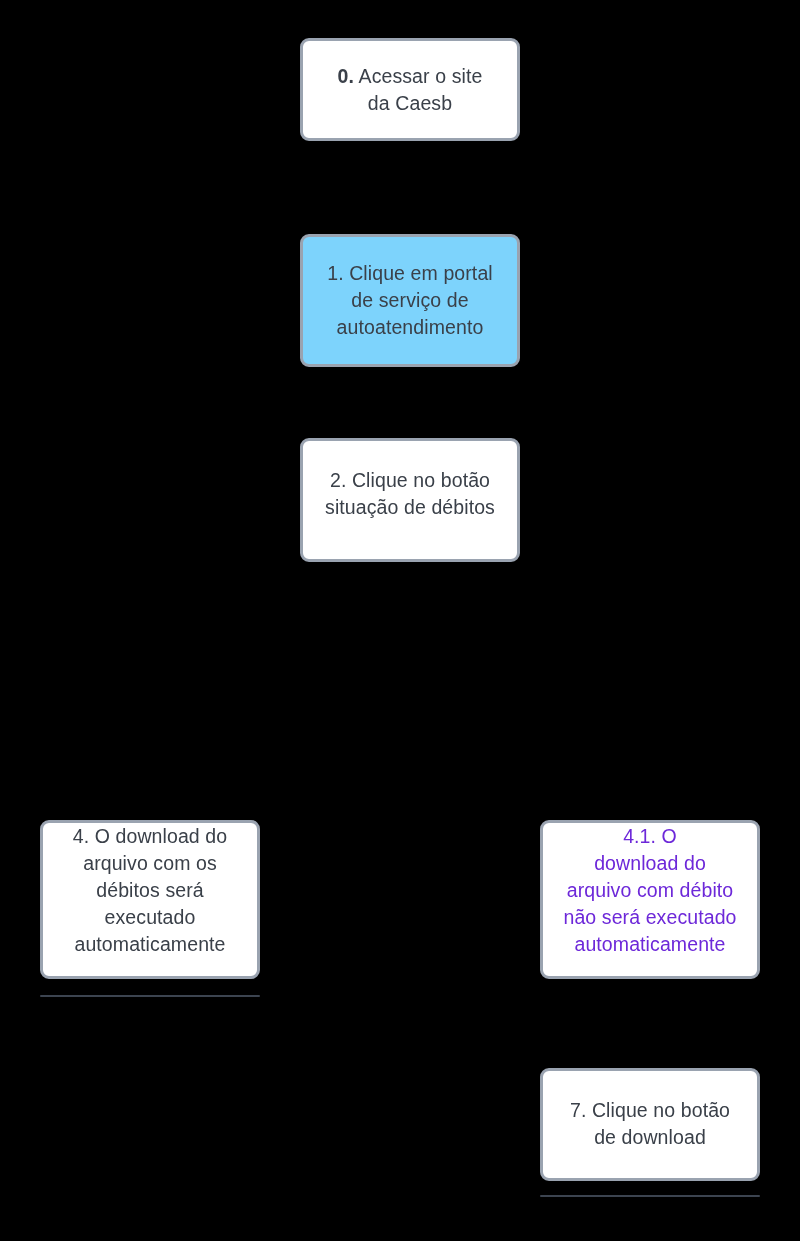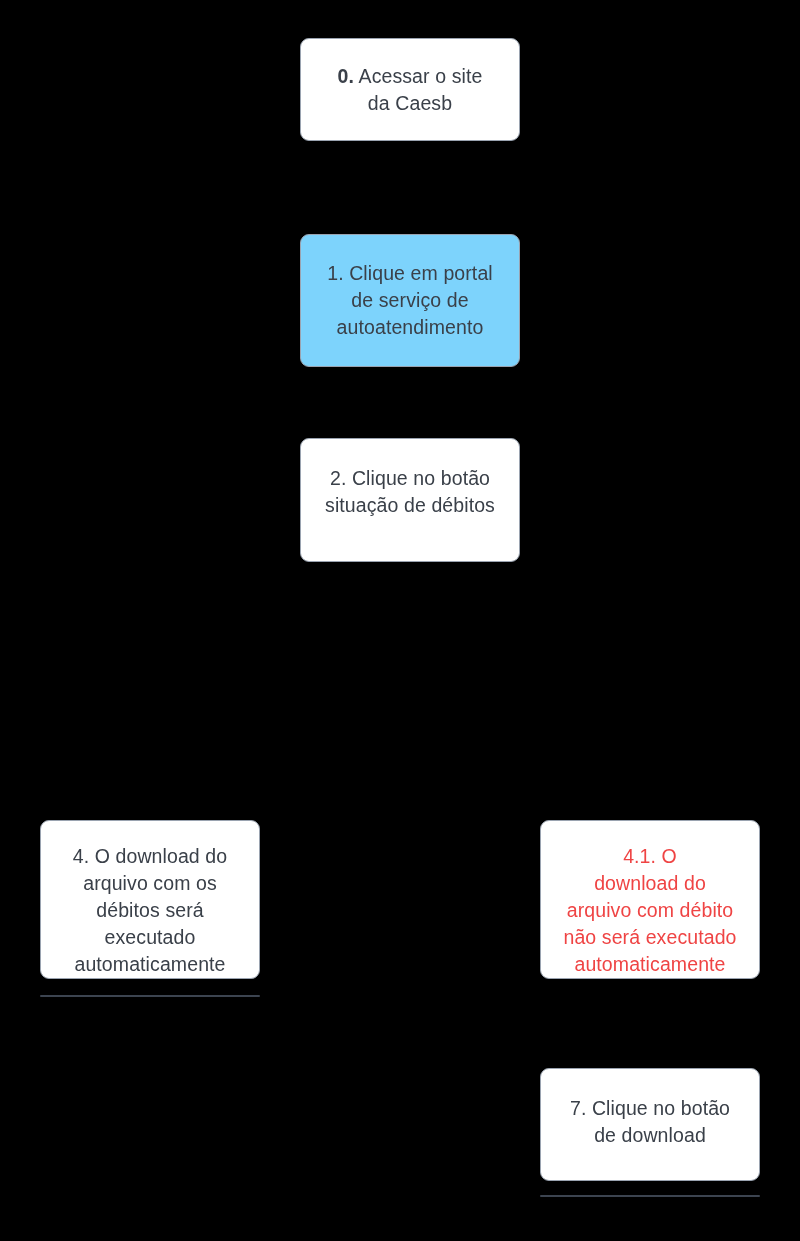--- a/index.html
+++ b/index.html
@@ -23,21 +23,21 @@
     top: 0;
     width: 800px;
     height: 1241px;
     background: #000000;
   }
 
   .node {
     position: absolute;
     box-sizing: border-box;
     background: #ffffff;
-    border: 1px solid #f97316;
+    border: 3px solid #f97316;
     border-radius: 9px;
     color: #3a4049;
     font-size: 19.5px;
     line-height: 27px;
     text-align: center;
     display: flex;
     justify-content: center;
     padding: 0 6px;
     letter-spacing: 0.1px;
     word-break: normal;
@@ -45,21 +45,21 @@
 
   .node .node-text {
     display: block;
     width: 100%;
     white-space: pre-line;
   }
 
   
   .node.v-center { align-items: center; }
   .node.v-upper  { align-items: flex-start; padding-top: 26px; }
-  .node.v-upper2 { align-items: flex-start; padding-top: 22px; }
+  .node.v-upper2 { align-items: flex-start; }
 
   .node-num-bold { font-weight: bold; }
 
   .rule {
     position: absolute;
     height: 2px;
     background: #3c4450;
     border-radius: 1px;
   }
 
@@ -98,21 +98,21 @@
 
 
   <div class="node v-upper2" id="node-4" style="background: rgb(255, 255, 255); border-color: rgb(154, 163, 176); color: rgb(58, 64, 73);">
     <span class="node-text">4.    O download do
 arquivo com os
 débitos será
 executado
 automaticamente</span>
   </div>
 
-  <div class="node v-upper2" id="node-41" style="background: rgb(255, 255, 255); border-color: rgb(154, 163, 176); color: #ef4444;">
+  <div class="node v-upper2" id="node-41" style="background: rgb(255, 255, 255); border-color: rgb(154, 163, 176); color: #6d28d9;">
     <span class="node-text">4.1.      O
 download do
 arquivo com débito
 não será executado
 automaticamente</span>
   </div>
 
   <div class="node v-upper" id="node-5" style="background: rgb(255, 255, 255); border-color: rgb(154, 163, 176); color: rgb(58, 64, 73);">
     <span class="node-text">7.   Clique no botão
 de download</span>

